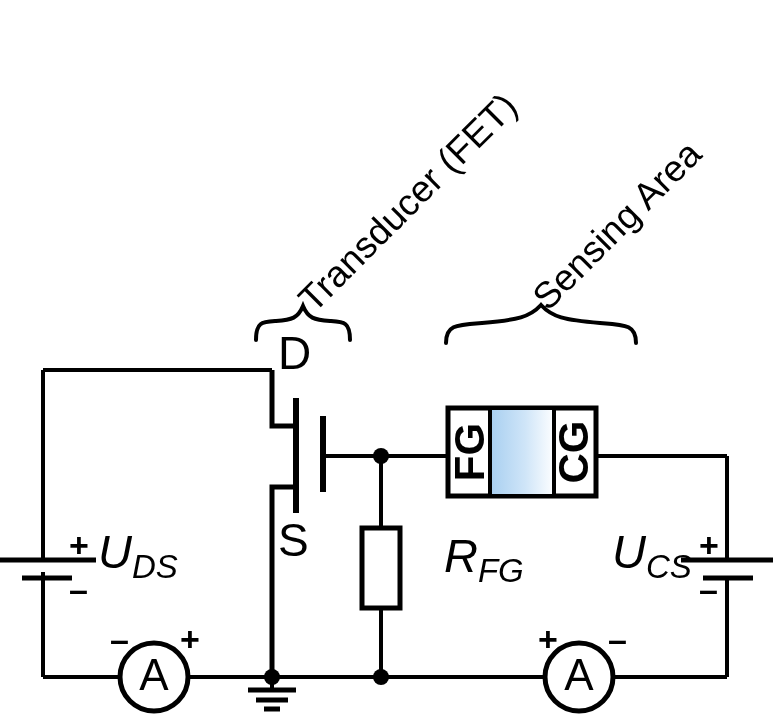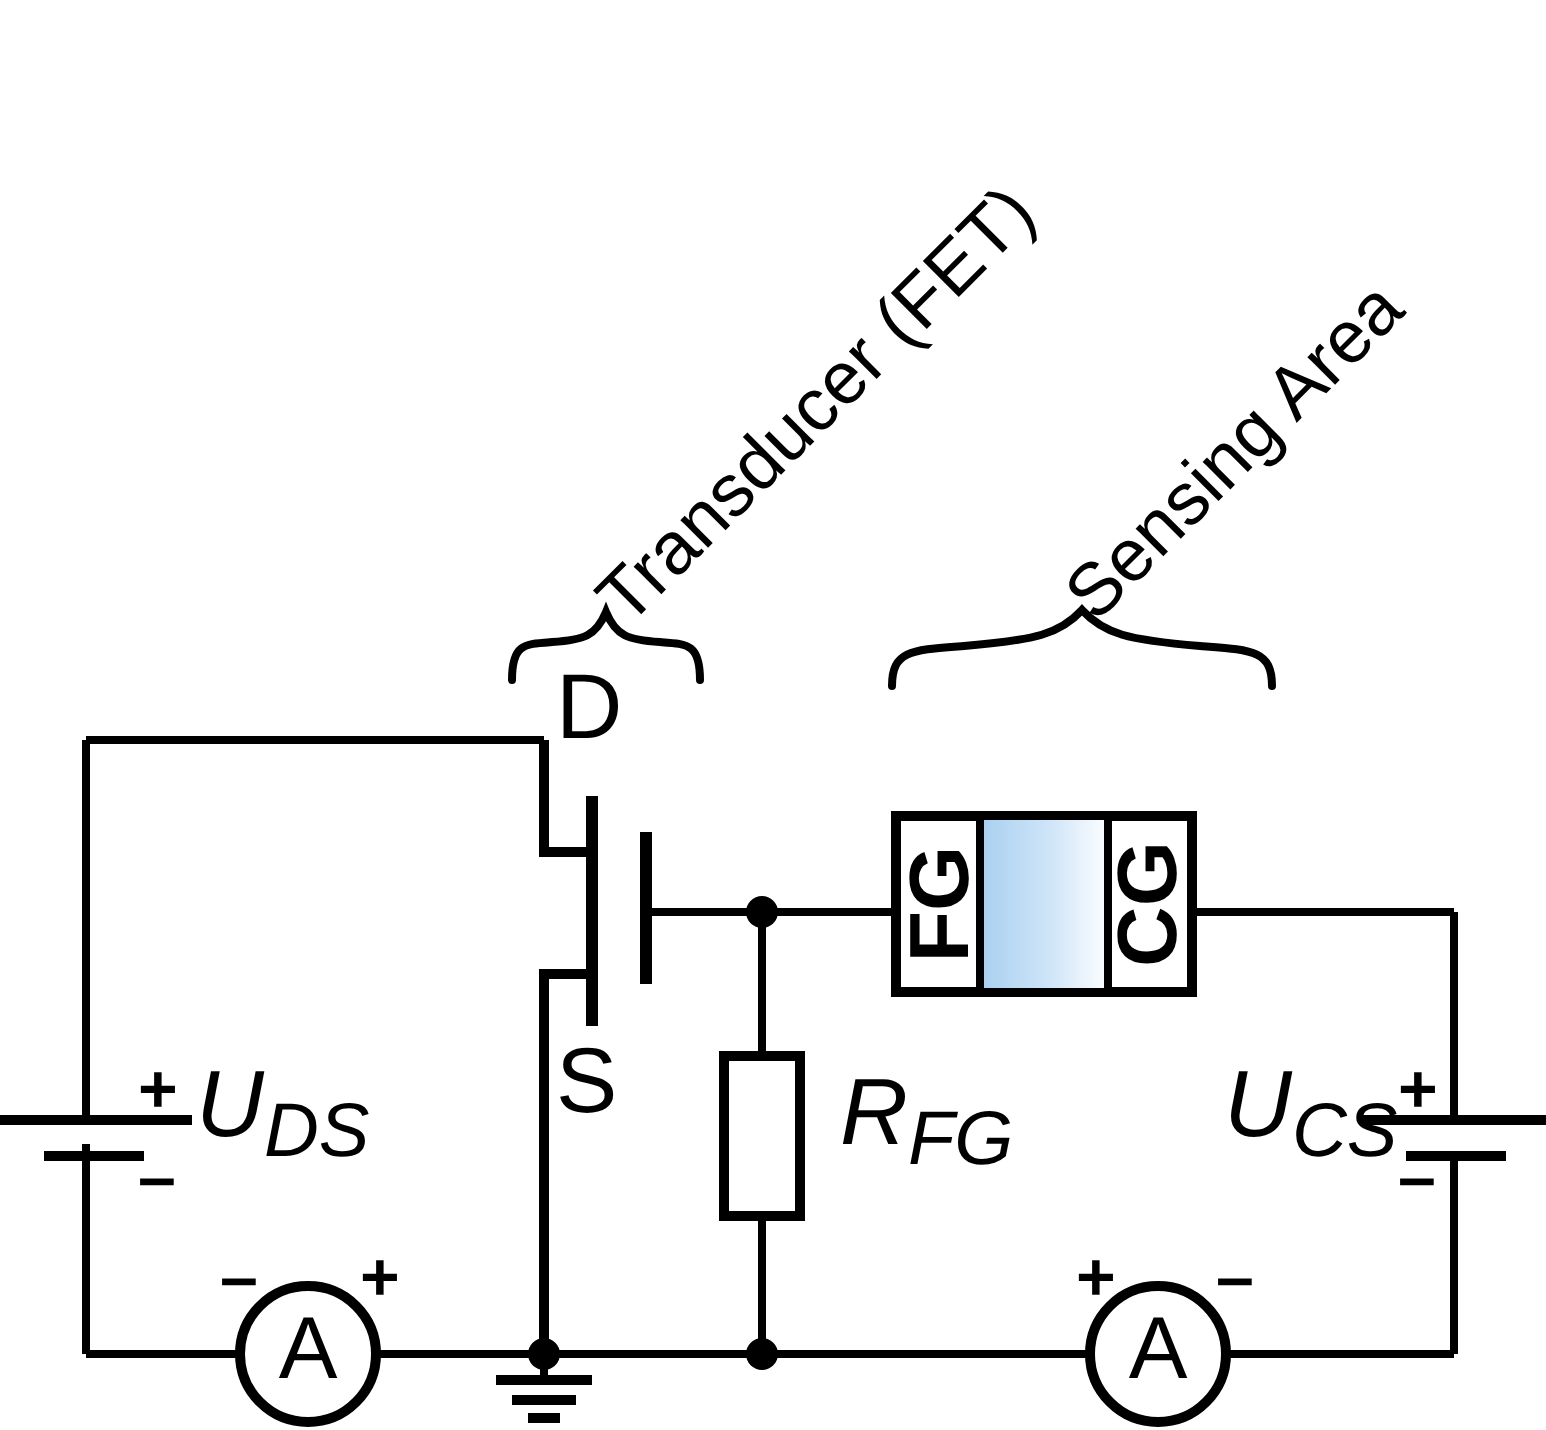--- a/index.html
+++ b/index.html
@@ -46,21 +46,21 @@
   .src-label {
     font-style: italic;
     font-size: 0px;
   }
   .src-label .big {
     font-size: 47px;
     font-style: italic;
     font-family: "Liberation Sans", sans-serif;
   }
   .src-label .sub {
-    font-size: 38px;
+    font-size: 33px;
     font-style: italic;
     font-family: "Liberation Sans", sans-serif;
     position: relative;
     top: 10px;
   }
   .plate-label {
     font-size: 42px;
     font-weight: 700;
     transform-origin: 50% 50%;
   }
@@ -168,21 +168,21 @@
   <div class="lbl bracket-label" style="left:292px; top:292px; transform: rotate(-45deg);">Transducer (FET)</div>
 
   <div class="lbl bracket-label" style="left:526px; top:290px; transform: rotate(-45deg);">Sensing Area</div>
 
   <div class="lbl term-label" style="left:278px; top:330px;">D</div>
   <div class="lbl term-label" style="left:278px; top:517px;">S</div>
 
   <div class="lbl plate-label" style="left:449px; top:413px; width:42px; height:78px; display:flex; align-items:center; justify-content:center; transform: rotate(-90deg);">FG</div>
   <div class="lbl plate-label" style="left:553px; top:413px; width:42px; height:78px; display:flex; align-items:center; justify-content:center; transform: rotate(-90deg);">CG</div>
 
-  <div class="lbl src-label" style="left:420px; top:532px;">
+  <div class="lbl src-label" style="left:444px; top:532px;">
     <span class="big">R</span><span class="sub">FG</span>
   </div>
 
   <div class="lbl sign" style="left:69px; top:528px;">+</div>
   <div class="lbl sign" style="left:69px; top:572px;">–</div>
   <div class="lbl src-label" style="left:98px; top:528px;">
     <span class="big">U</span><span class="sub">DS</span>
   </div>
 
   <div class="lbl src-label" style="left:595px; top:528px;margin-left:17px;">

